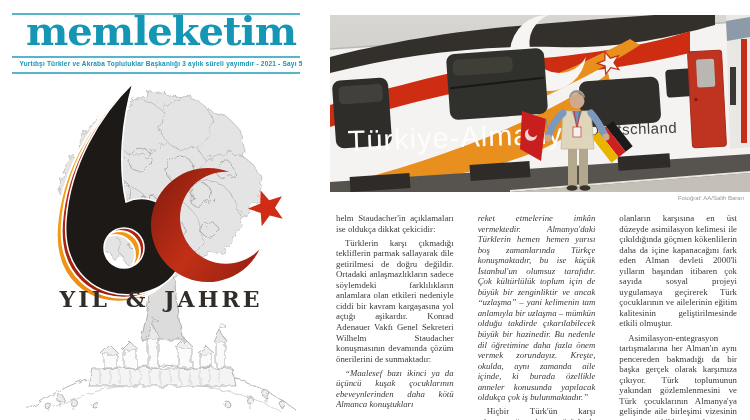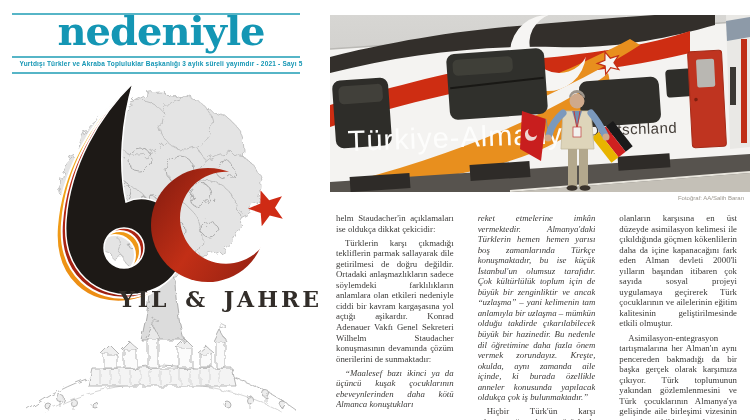--- a/index.html
+++ b/index.html
@@ -13,21 +13,21 @@
   .rule{position:absolute;left:12px;width:288px;height:2px;background:#56b5c7;}
   .rule1{top:13px;}
   .rule2{top:56px;}
   .rule3{top:72px;}
   .title{position:absolute;top:11px;left:0;width:322px;margin:0;text-align:center;
          font:bold 40px "DejaVu Serif",serif;color:#1496b4;letter-spacing:-1px;line-height:1;}
   .subtitle{position:absolute;top:60px;left:0;width:322px;text-align:center;
             font:bold 6.5px "Liberation Sans",sans-serif;color:#1496b4;letter-spacing:.2px;}
 
   .emblem{position:absolute;top:80px;left:0;width:322px;height:340px;}
-  .anniv{position:absolute;top:286px;left:0;width:322px;text-align:right;
+  .anniv{position:absolute;top:286px;left:0;width:322px;text-align:center;
          font:bold 22px "DejaVu Serif",serif;color:#322d29;letter-spacing:3px;word-spacing:5px;}
 
   
   .photo{position:absolute;top:15px;left:8px;width:420px;height:177px;display:block;}
   .photo text{font-family:"Liberation Sans",sans-serif;}
   .t-turkish{font-size:29px;font-weight:400;fill:#fdfdfc;letter-spacing:1px;}
   .t-german{font-size:15px;font-weight:400;fill:#443e39;letter-spacing:.5px;}
   .credit{position:absolute;top:195px;right:6px;font:6px "Liberation Sans",sans-serif;color:#9a968e;}
 
   
@@ -37,21 +37,21 @@
   .col p{margin:0 0 3.5px;font-size:8.8px;line-height:1.2;text-align:justify;
          color:#3b3a38;text-indent:9px;}
   .col p.cont{text-indent:0;}
   .col p.em{font-style:italic;}
 </style>
 </head>
 <body>
 
 <div class="page page-left">
   <div class="rule rule1"></div>
-  <h1 class="title">nedeniyle</h1>
+  <h1 class="title">memleketim</h1>
   <div class="rule rule2"></div>
   <div class="subtitle">Yurtdışı Türkler ve Akraba Topluluklar Başkanlığı 3 aylık süreli yayımdır - 2021 - Sayı 5</div>
   <div class="rule rule3"></div>
 
   <svg class="emblem" viewBox="0 0 322 340">
     <defs>
       <filter id="rough" x="-20%" y="-20%" width="140%" height="140%">
         <feTurbulence type="fractalNoise" baseFrequency="0.12" numOctaves="2" result="n"></feTurbulence>
         <feDisplacementMap in="SourceGraphic" in2="n" scale="7"></feDisplacementMap>
       </filter>

